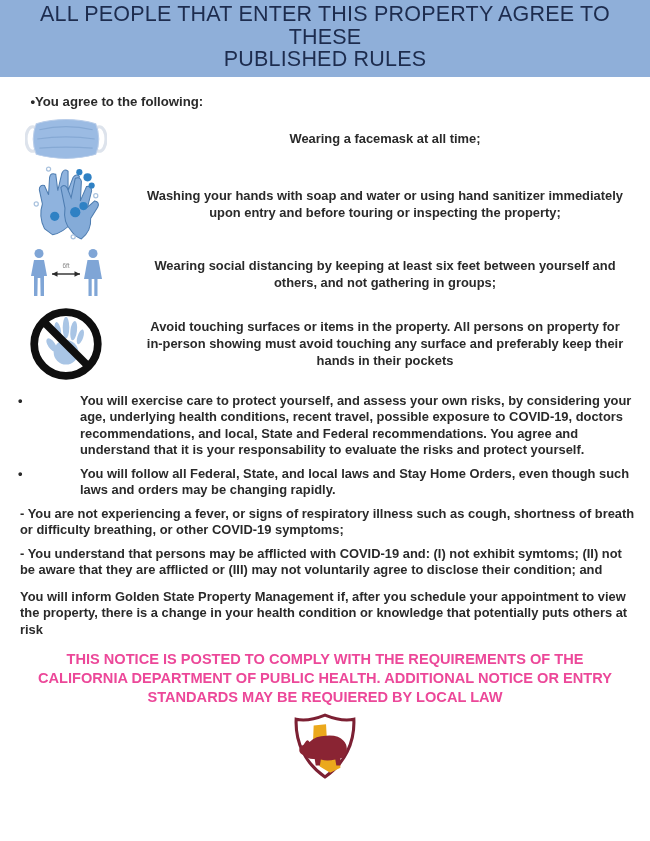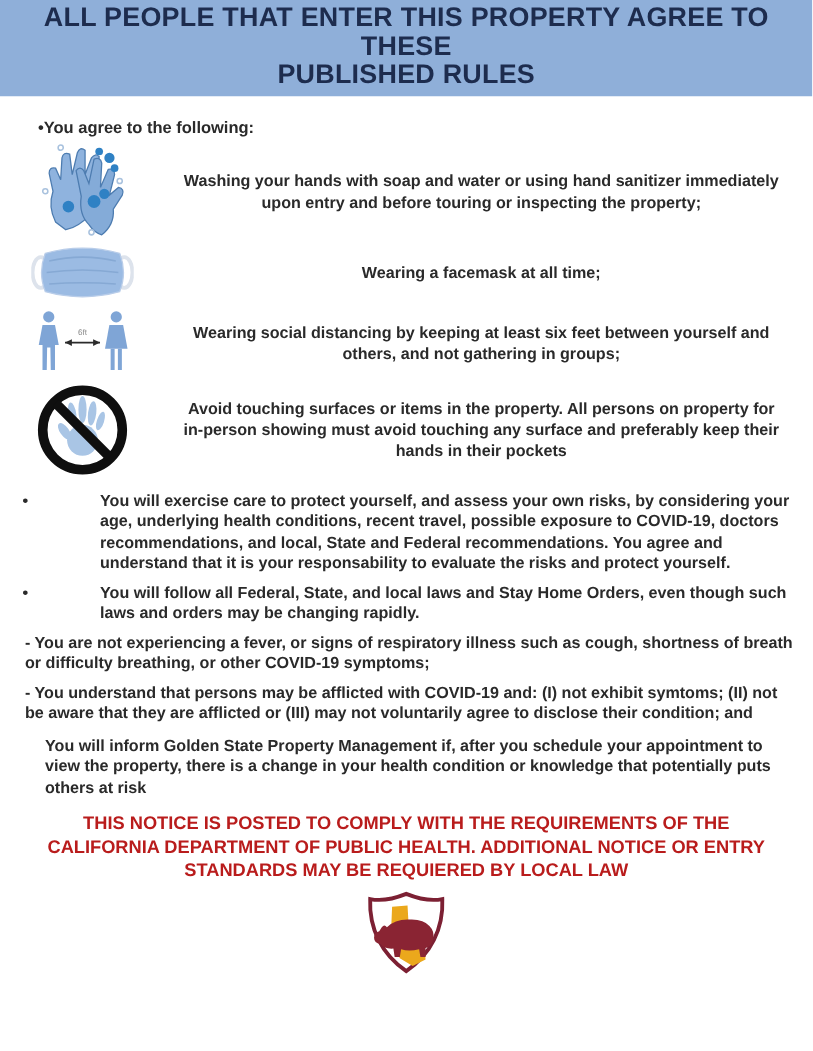--- a/index.html
+++ b/index.html
@@ -4,60 +4,76 @@
 <style>
   html,body { margin:0; padding:0; background:#ffffff; }
   .page {
     width:650px; height:841px; overflow:hidden; background:#ffffff;
     font-family:"Liberation Sans", sans-serif; font-weight:700; color:#2a2a2a;
     position:relative;
   }
   
   .banner {
     background:#8fafd9; color:#1d2c4e; text-align:center;
-    padding:3px 6px 6px; font-size:21.5px; line-height:1.05; font-weight:700;
+    padding:3px 6px 6px; font-size:21.5px; line-height:1.05; font-weight:400;
     letter-spacing:0.2px;
   }
   
   .intro { display:flex; margin:16px 14px 4px 18px; font-size:13.2px; line-height:17px;text-align:right; }
   .dot { width:17px; flex:none; }
   .dot::before { content:"•"; }
   
   .rules { margin-top:4px; }
   .rule-row { display:flex; align-items:center; margin:1px 0; }
   .rule-icon { width:84px; margin-left:24px; flex:none; display:flex; justify-content:center; align-items:center; }
   .rule-text { flex:1; text-align:center; font-size:12.9px; line-height:17px; padding:0 22px 0 34px; }
   
   .list { margin:10px 12px 0 18px; }
   .list-item { display:flex; margin-bottom:7px; font-size:12.9px; line-height:16.5px;gap:45px; }
   .list-item > div:last-child { flex:1; }
   
   .rep { margin:0 14px 7px 20px; font-size:12.9px; line-height:16.5px; }
-  .inform { margin:10px 14px 0 36px; font-size:12.9px; line-height:16.5px; }
+  .inform { margin:10px 14px 0 20px; font-size:12.9px; line-height:16.5px; }
   
-  .notice { margin:12px 26px 0; text-align:center; font-size:14.6px; line-height:19px; color:#b91c1c; font-weight:800; }
+  .notice { margin:12px 26px 0; text-align:center; font-size:14.6px; line-height:19px; color:#ec4899; font-weight:800; }
   
   .logo { margin-top:5px; display:flex; flex-direction:column; align-items:center; }
 </style>
 </head>
 <body>
 
 <div class="page">
 
   <div class="banner">
     <div>ALL PEOPLE THAT ENTER THIS PROPERTY AGREE TO THESE</div>
     <div>PUBLISHED RULES</div>
   </div>
 
   <div class="intro">
     <div class="dot"></div>
     <div>You agree to the following:</div>
   </div>
 
   <div class="rules">
+
+    <div class="rule-row">
+      <div class="rule-icon">
+        <svg width="82" height="50" viewBox="0 0 80 48" aria-hidden="true">
+          <ellipse cx="7.5" cy="24" rx="6.5" ry="12" fill="none" stroke="#dde3ec" stroke-width="3"></ellipse>
+          <ellipse cx="72.5" cy="24" rx="6.5" ry="12" fill="none" stroke="#dde3ec" stroke-width="3"></ellipse>
+          <path d="M11 9 Q40 1 69 9 Q75 24 69 39 Q40 47 11 39 Q5 24 11 9 Z" fill="#9bbbe3" stroke="#b9cde9" stroke-width="1"></path>
+          <g fill="none" stroke="#86a9d4" stroke-width="1.2">
+            <path d="M14 15 Q40 9 66 15"></path>
+            <path d="M12 24 Q40 20 68 24"></path>
+            <path d="M14 33 Q40 31 66 33"></path>
+          </g>
+        </svg>
+      </div>
+      <div class="rule-text">Wearing a facemask at all time;</div>
+    </div>
 
     <div class="rule-row">
       <div class="rule-icon">
         <svg width="76" height="78" viewBox="0 0 74 76" aria-hidden="true">
           <path d="M16 62 Q10 50 14 38 L11 24 Q11 19 16 20 L20 29 L21 12 Q22 7 27 9 L29 25 L33 8 Q35 3 39 6 L39 25 L44 12 Q47 8 50 11 L47 32 Q51 46 43 56 Q34 66 24 68 Z" fill="#8fb3de" stroke="#4d7cb0" stroke-width="1"></path>
           <path d="M52 72 Q62 64 61 52 L68 41 Q70 36 65 35 L58 41 L62 25 Q62 20 57 21 L51 35 L52 16 Q51 11 46 13 L42 32 L38 22 Q35 18 32 22 L36 42 Q34 56 42 64 Q46 70 52 72 Z" fill="#84abd8" stroke="#4d7cb0" stroke-width="1"></path>
           <g fill="#2f81c4">
             <circle cx="46" cy="46" r="5"></circle>
               <circle cx="54" cy="40" r="4"></circle>
             <circle cx="26" cy="50" r="4.5"></circle>
@@ -67,36 +83,20 @@
           </g>
           <g fill="none" stroke="#a9c2de" stroke-width="1.2">
             <circle cx="8" cy="38" r="2"></circle>
               <circle cx="66" cy="30" r="2"></circle>
             <circle cx="44" cy="70" r="2"></circle>
               <circle cx="20" cy="4" r="2"></circle>
           </g>
         </svg>
       </div>
       <div class="rule-text">Washing your hands with soap and water or using hand sanitizer immediately upon entry and before touring or inspecting the property;</div>
-    </div>
-
-    <div class="rule-row">
-      <div class="rule-icon">
-        <svg width="82" height="50" viewBox="0 0 80 48" aria-hidden="true">
-          <ellipse cx="7.5" cy="24" rx="6.5" ry="12" fill="none" stroke="#dde3ec" stroke-width="3"></ellipse>
-          <ellipse cx="72.5" cy="24" rx="6.5" ry="12" fill="none" stroke="#dde3ec" stroke-width="3"></ellipse>
-          <path d="M11 9 Q40 1 69 9 Q75 24 69 39 Q40 47 11 39 Q5 24 11 9 Z" fill="#9bbbe3" stroke="#b9cde9" stroke-width="1"></path>
-          <g fill="none" stroke="#86a9d4" stroke-width="1.2">
-            <path d="M14 15 Q40 9 66 15"></path>
-            <path d="M12 24 Q40 20 68 24"></path>
-            <path d="M14 33 Q40 31 66 33"></path>
-          </g>
-        </svg>
-      </div>
-      <div class="rule-text">Wearing a facemask at all time;</div>
     </div>
 
     <div class="rule-row">
       <div class="rule-icon">
         <svg width="86" height="60" viewBox="0 0 84 58" aria-hidden="true">
           <g fill="#7fa5d6">
             <circle cx="15" cy="8.5" r="4.5"></circle>
             <path d="M10 15 L20 15 L23 31 L20 31 L20 51 L16.6 51 L16.3 33 L13.7 33 L13.4 51 L10 51 L10 31 L7 31 Z"></path>
             <circle cx="69" cy="8.5" r="4.5"></circle>
             <path d="M63.5 15 L74.5 15 L78 34 L60 34 Z"></path>

